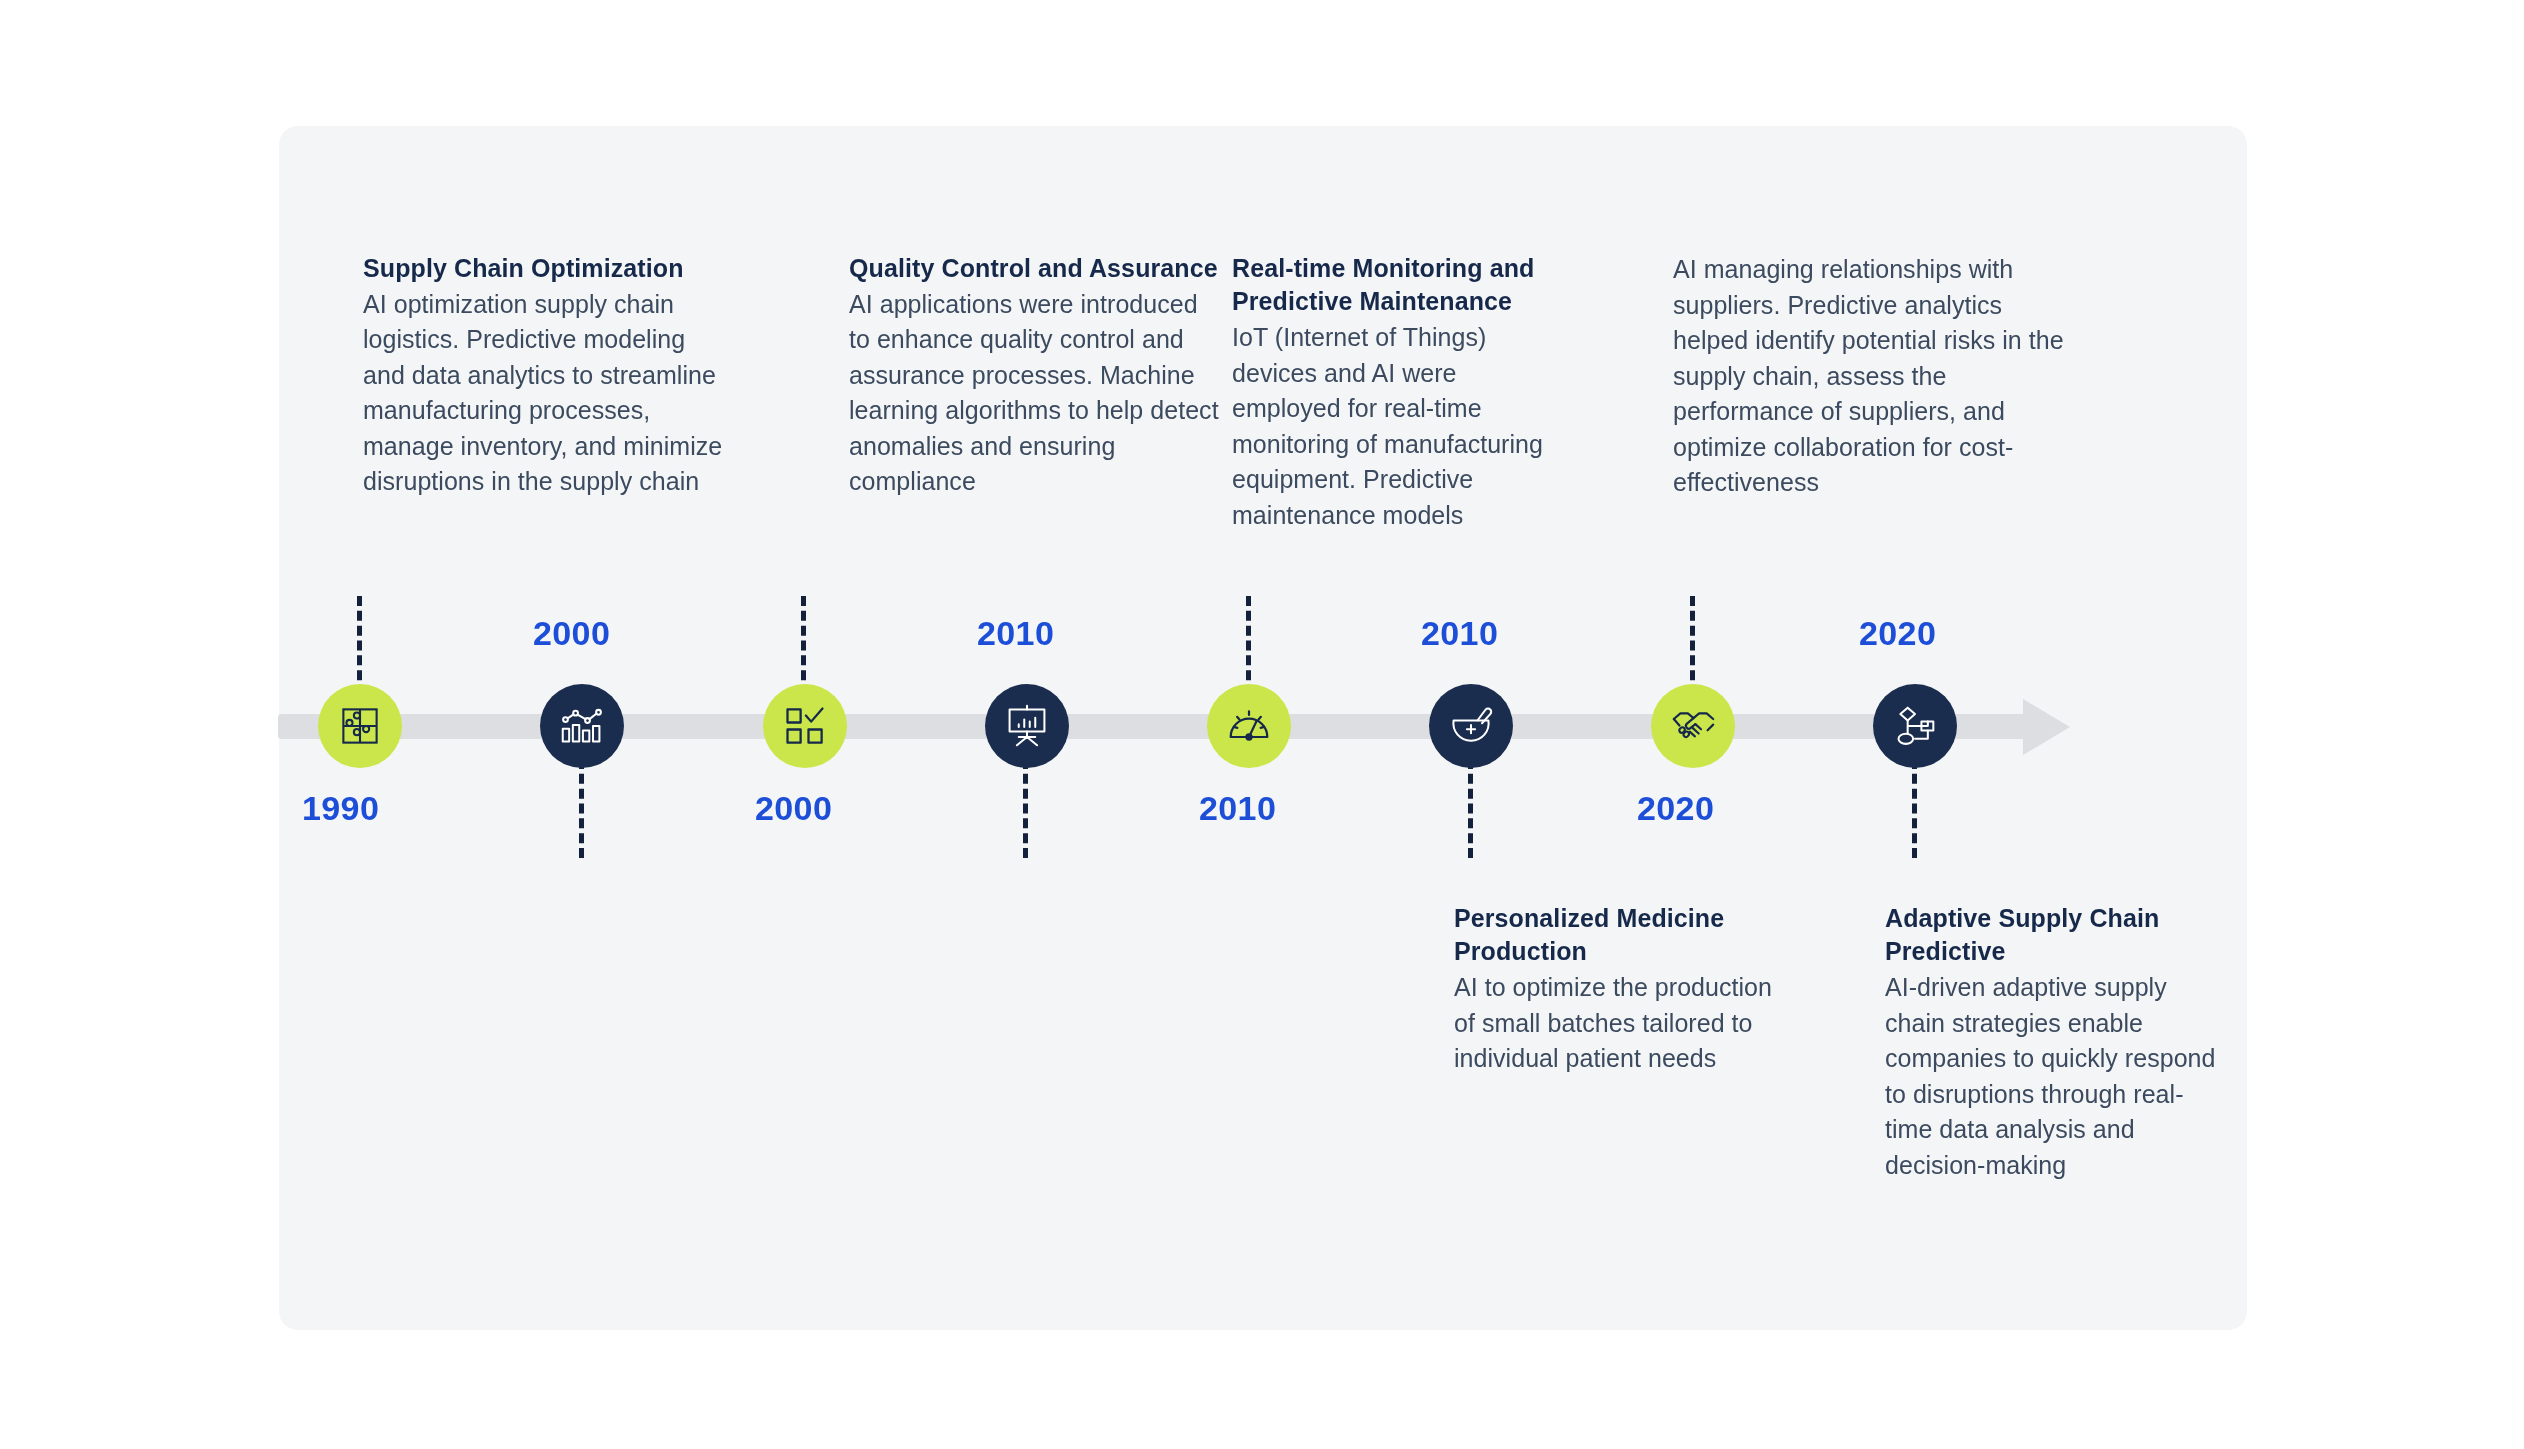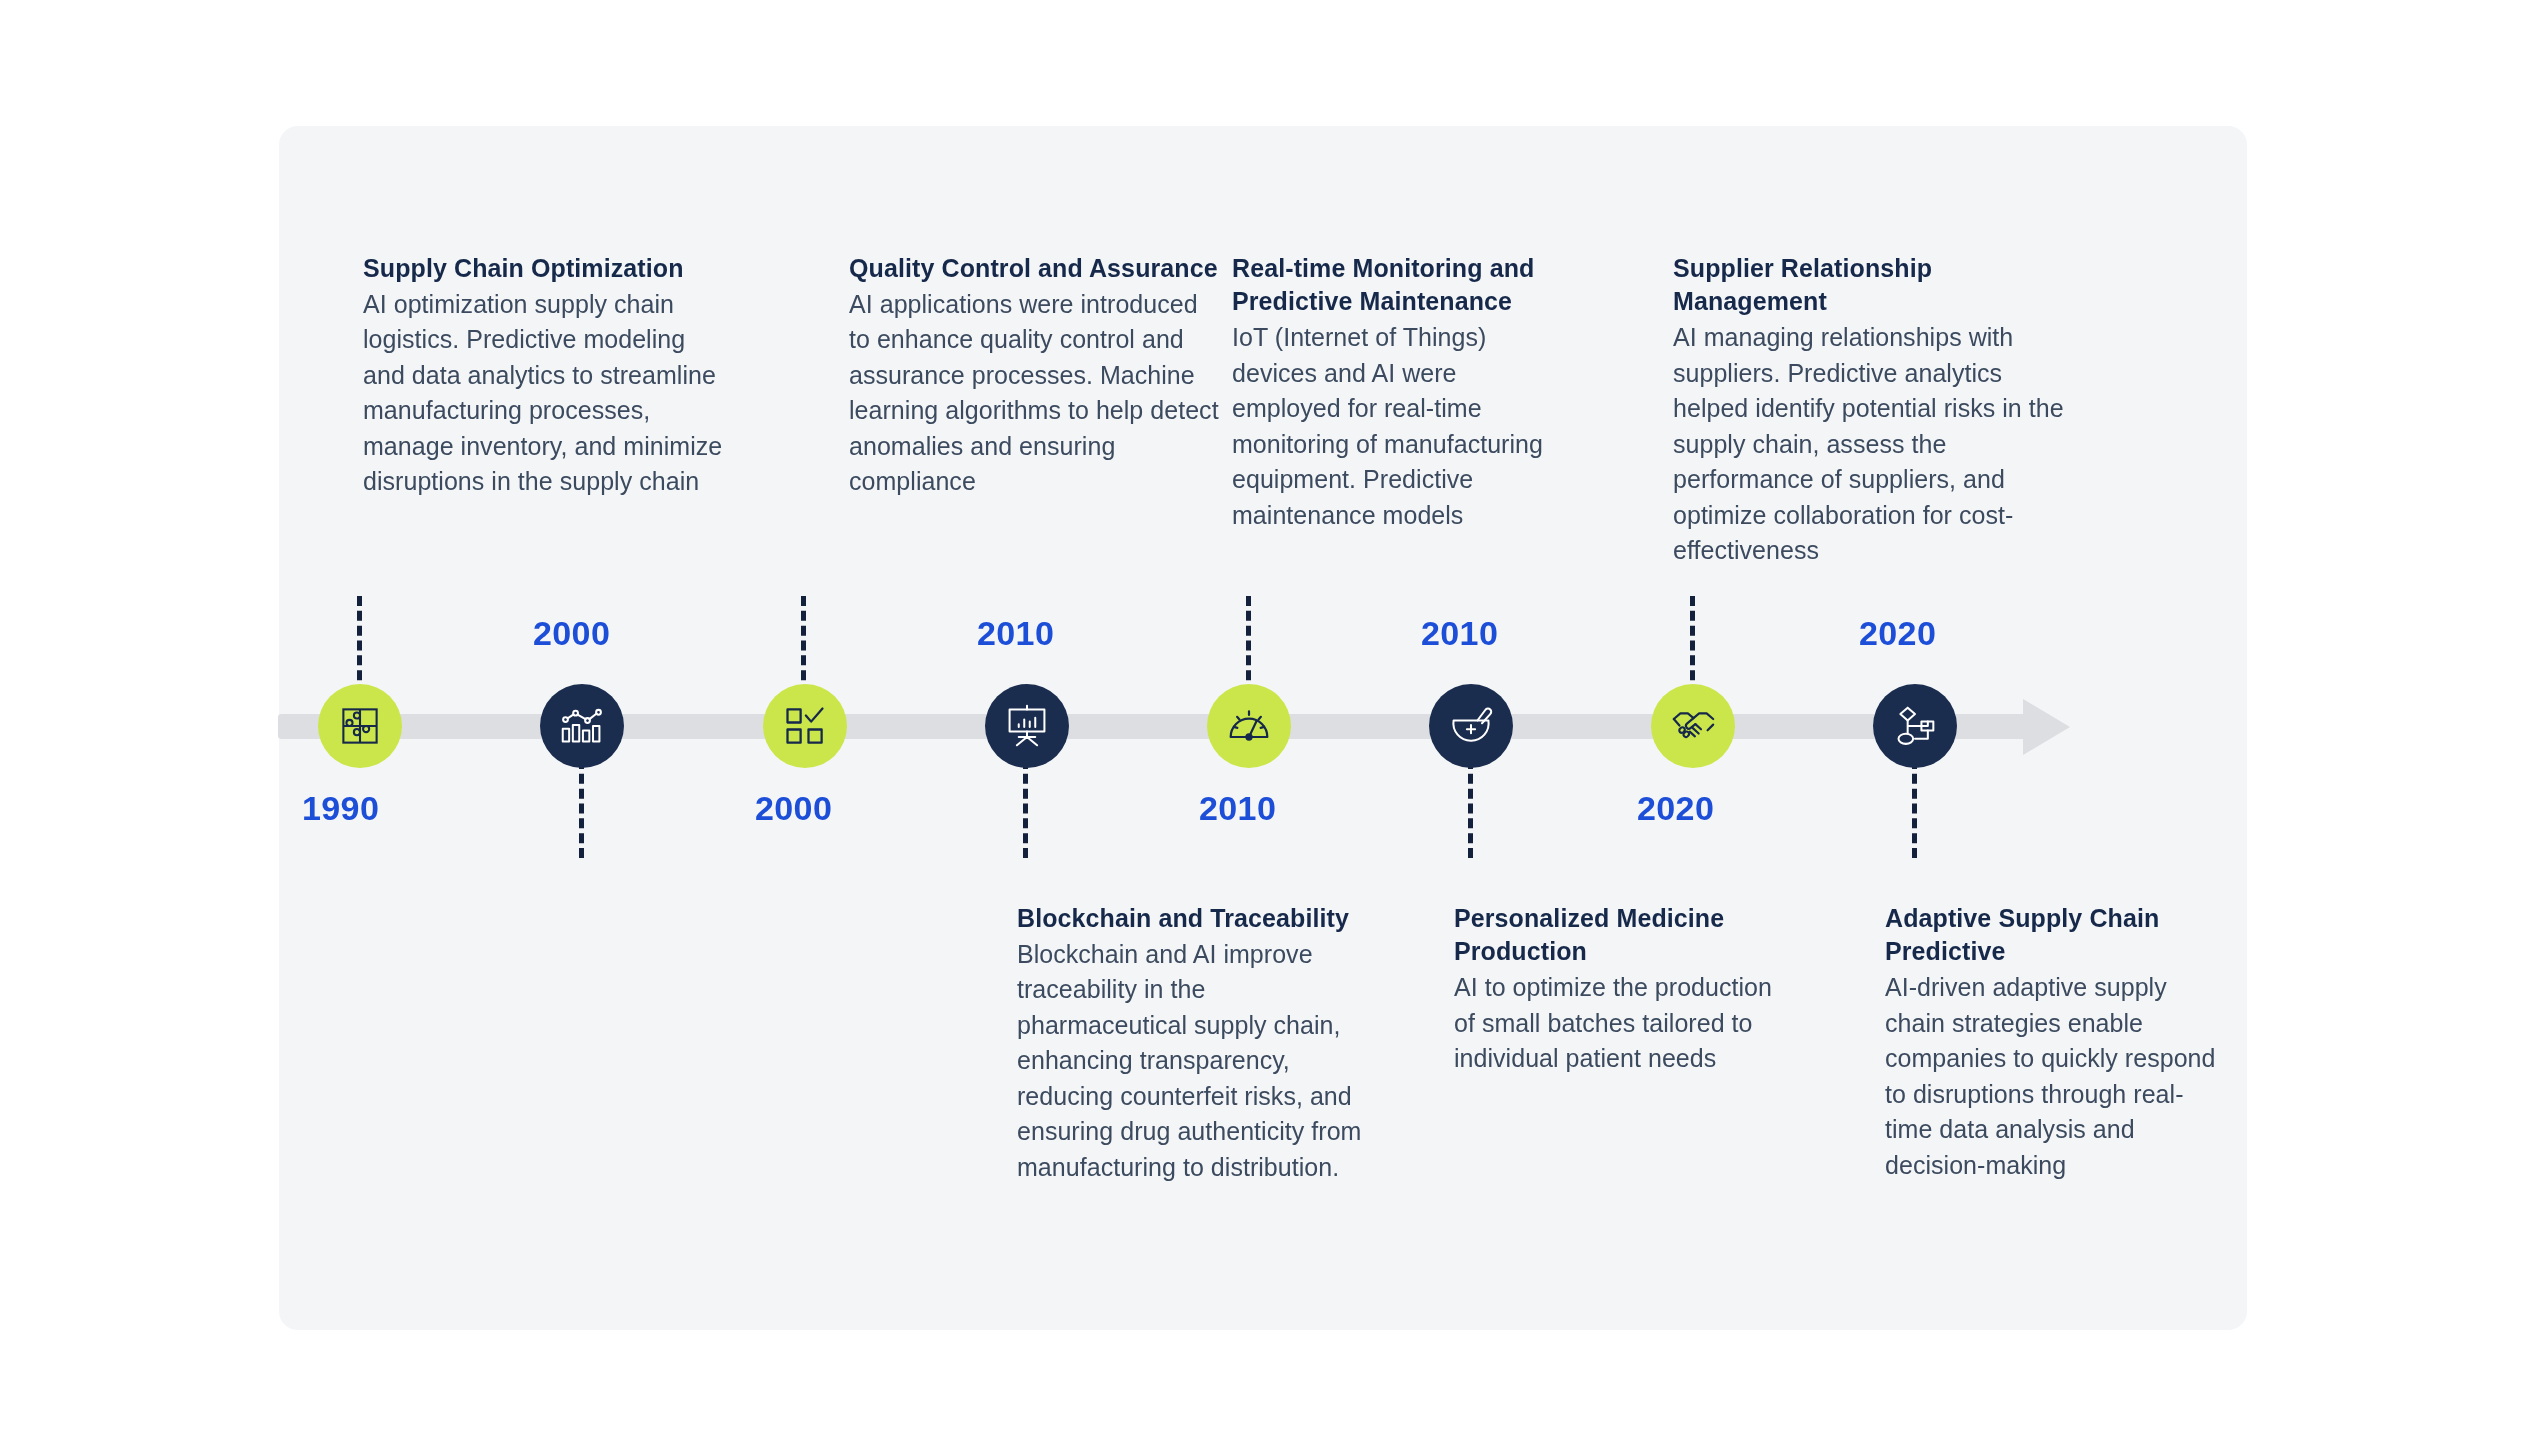--- a/index.html
+++ b/index.html
@@ -214,29 +214,24 @@
     <h3>Quality Control and Assurance</h3>
     <p>AI applications were introduced to enhance quality control and assurance processes. Machine learning algorithms to help detect anomalies and ensuring compliance</p>
   </div>
 
   <div class="block" style="left:1232px; top:252px; width:337px;">
     <h3>Real-time Monitoring and Predictive Maintenance</h3>
     <p>IoT (Internet of Things) devices and AI were employed for real-time monitoring of manufacturing equipment. Predictive maintenance models</p>
   </div>
 
   <div class="block" style="left:1673px; top:252px; width:394px;">
-    <h3>Supplier Relationship Management</h3>
     <p>AI managing relationships with suppliers. Predictive analytics helped identify potential risks in the supply chain, assess the performance of suppliers, and optimize collaboration for cost-effectiveness</p>
   </div>
 
 
-  <div class="block" style="left:1017px; top:902px; width:364px;">
-    <h3>Blockchain and Traceability</h3>
-    <p>Blockchain and AI improve traceability in the pharmaceutical supply chain, enhancing transparency, reducing counterfeit risks, and ensuring drug authenticity from manufacturing to distribution.</p>
-  </div>
 
   <div class="block" style="left:1454px; top:902px; width:327px;">
     <h3>Personalized Medicine Production</h3>
     <p>AI to optimize the production of small batches tailored to individual patient needs</p>
   </div>
 
   <div class="block" style="left:1885px; top:902px; width:343px;">
     <h3>Adaptive Supply Chain Predictive</h3>
     <p>AI-driven adaptive supply chain strategies enable companies to quickly respond to disruptions through real-time data analysis and decision-making</p>
   </div>

